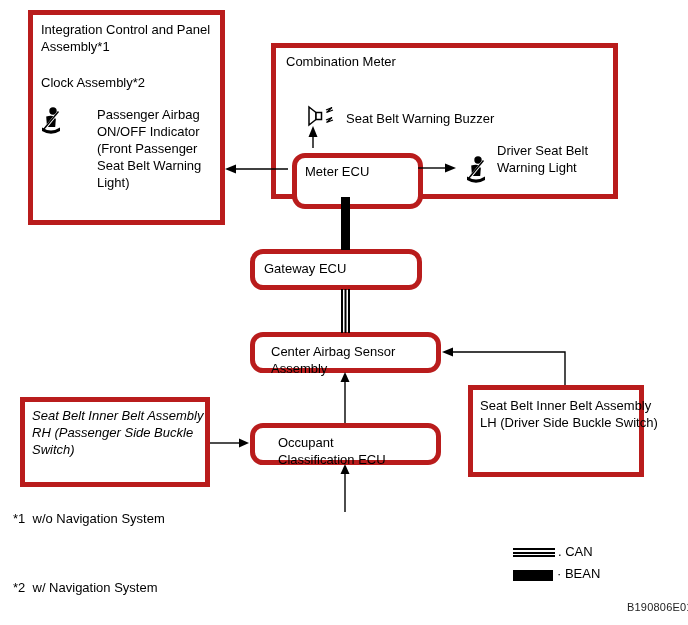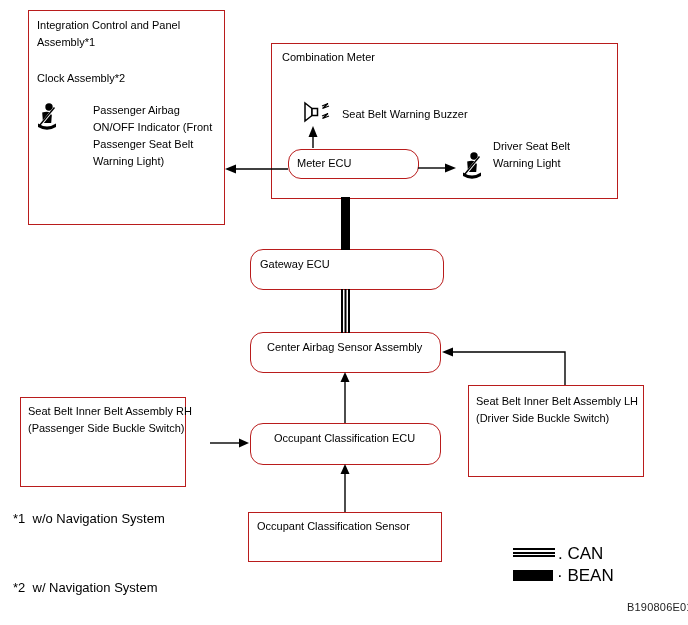--- a/index.html
+++ b/index.html
@@ -1,32 +1,32 @@
 <!DOCTYPE html>
 <html><head>
 <meta charset="utf-8">
 <style>
   html,body{margin:0;padding:0;background:#fff;}
   .stage{
     position:relative;width:688px;height:625px;background:#fff;
     font-family:"Liberation Sans", sans-serif;color:#000;overflow:hidden;
   }
   .box{
-    position:absolute;border:1px solid #b91c1c;background:#fff;
-    box-sizing:border-box;font-size:11px;line-height:17px;
+    position:absolute;border:5px solid #b91c1c;background:#fff;
+    box-sizing:border-box;font-size:13px;line-height:17px;
   }
   .rbox{border-radius:13px;}
   .cm-child{position:absolute;}
   .footnote{position:absolute;font-size:13px;line-height:17px;white-space:pre-wrap;}
   .legend-swatch-can{
     position:absolute;left:513px;top:548px;width:42px;height:9px;
     background:linear-gradient(to bottom,#000 0 2px,#fff 2px 3.5px,#000 3.5px 5.5px,#fff 5.5px 7px,#000 7px 9px);
   }
   .legend-swatch-bean{position:absolute;left:513px;top:570px;width:40px;height:11px;background:#000;}
-  .legend-lbl{position:absolute;font-size:17px;}
+  .legend-lbl{position:absolute;font-size:13px;}
   .doc-code{position:absolute;left:627px;top:601px;font-size:11px;color:#222;letter-spacing:.2px;}
   svg.connectors{position:absolute;left:0;top:0;pointer-events:none;}
   .pad{padding:6px 8px;}
 </style>
 </head>
 <body>
 
 <div class="stage">
 
   <div class="box" style="left:28px;top:10px;width:197px;height:215px;">
@@ -52,53 +52,50 @@
     <span class="cm-child" style="left:30px;top:56px;">
       <svg width="32" height="26" viewBox="0 0 32 26">
         <polygon points="3,3 3,21 10,15.5 10,8.5" fill="#fff" stroke="#000" stroke-width="1.5"></polygon>
         <rect x="10" y="8.5" width="5.5" height="7" fill="#fff" stroke="#000" stroke-width="1.5"></rect>
         <path d="M20 6 L26 3.5 L20.5 8.5 L27 6" fill="none" stroke="#000" stroke-width="1.2"></path>
         <path d="M20 16 L26 13.5 L20.5 18.5 L27 16" fill="none" stroke="#000" stroke-width="1.2"></path>
       </svg>
     </span>
     <div class="cm-child" style="left:70px;top:62px;">Seat Belt Warning Buzzer</div>
 
-    <div class="box rbox" style="left:16px;top:105px;width:131px;height:30px;">
+    <div class="box rbox" style="left:16px;top:105px;width:131px;height:56px;">
       <div class="pad" style="padding:5px 8px;">Meter ECU</div>
     </div>
 
     <span class="cm-child" style="left:188px;top:107px;">
       <svg width="24" height="30" viewBox="0 0 24 30">
         <circle cx="14" cy="5" r="3.7" fill="#000"></circle>
         <path d="M7.2 10.5 Q15.5 8 16.8 13.5 L16.2 21 L8 21 Z" fill="#000"></path>
         <line x1="18.5" y1="7" x2="6" y2="22.5" stroke="#fff" stroke-width="2.6"></line>
         <line x1="19.5" y1="5.5" x2="4.5" y2="23.5" stroke="#000" stroke-width="1.4"></line>
         <path d="M3 21.5 Q12 27.5 21 21.5 L21 25 Q12 30.5 3 25 Z" fill="#000"></path>
       </svg>
     </span>
     <div class="cm-child" style="left:221px;top:94px;width:118px;">Driver Seat Belt Warning Light</div>
   </div>
 
-  <div class="box rbox" style="left:250px;top:249px;width:194px;height:41px;">
+  <div class="box rbox" style="left:250px;top:249px;width:172px;height:41px;">
     <div class="pad" style="padding:6px 9px;">Gateway ECU</div>
   </div>
 
   <div class="box rbox" style="left:250px;top:332px;width:191px;height:41px;">
     <div class="pad" style="padding:6px 16px;">Center Airbag Sensor Assembly</div>
   </div>
 
   <div class="box rbox" style="left:250px;top:423px;width:191px;height:42px;">
     <div class="pad" style="padding:6px 23px;">Occupant Classification ECU</div>
   </div>
 
-  <div class="box" style="left:248px;top:512px;width:194px;height:50px;">
-    <div class="pad" style="padding:5px 8px;">Occupant Classification Sensor</div>
-  </div>
 
-  <div class="box" style="left:20px;top:397px;width:166px;height:90px;">
+  <div class="box" style="left:20px;top:397px;width:190px;height:90px;font-style:italic;">
     <div class="pad" style="padding:5px 7px;width:172px;">Seat Belt Inner Belt Assembly RH (Passenger Side Buckle Switch)</div>
   </div>
 
   <div class="box" style="left:468px;top:385px;width:176px;height:92px;">
     <div class="pad" style="padding:7px 7px;width:180px;">Seat Belt Inner Belt Assembly LH (Driver Side Buckle Switch)</div>
   </div>
 
   <div class="footnote" style="left:13px;top:510px;">*1  w/o Navigation System</div>
   <div class="footnote" style="left:13px;top:543px;margin-top:36px;">*2  w/ Navigation System</div>
 

